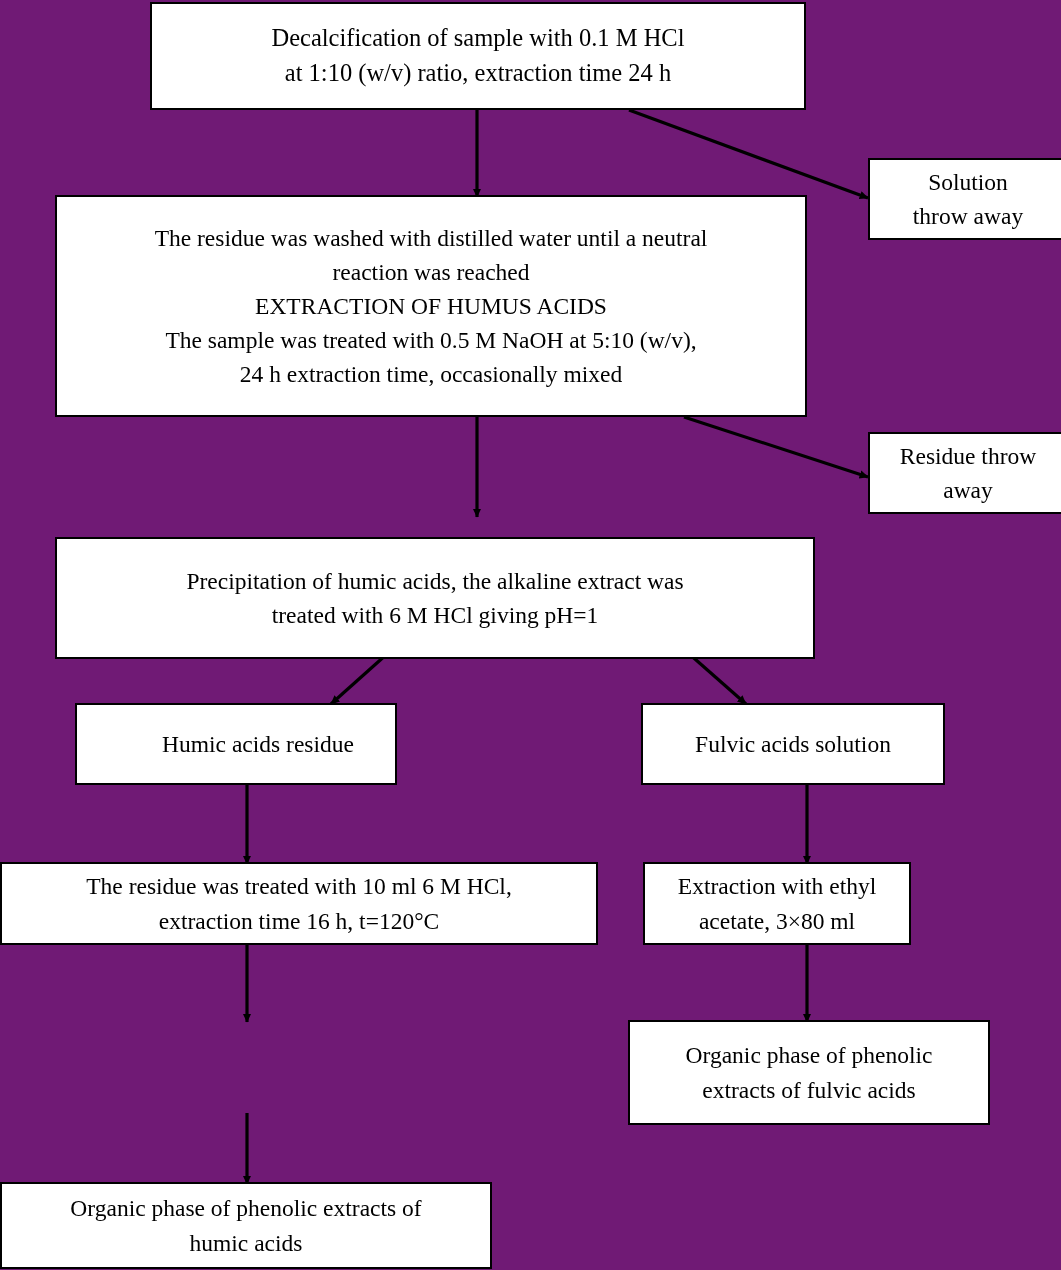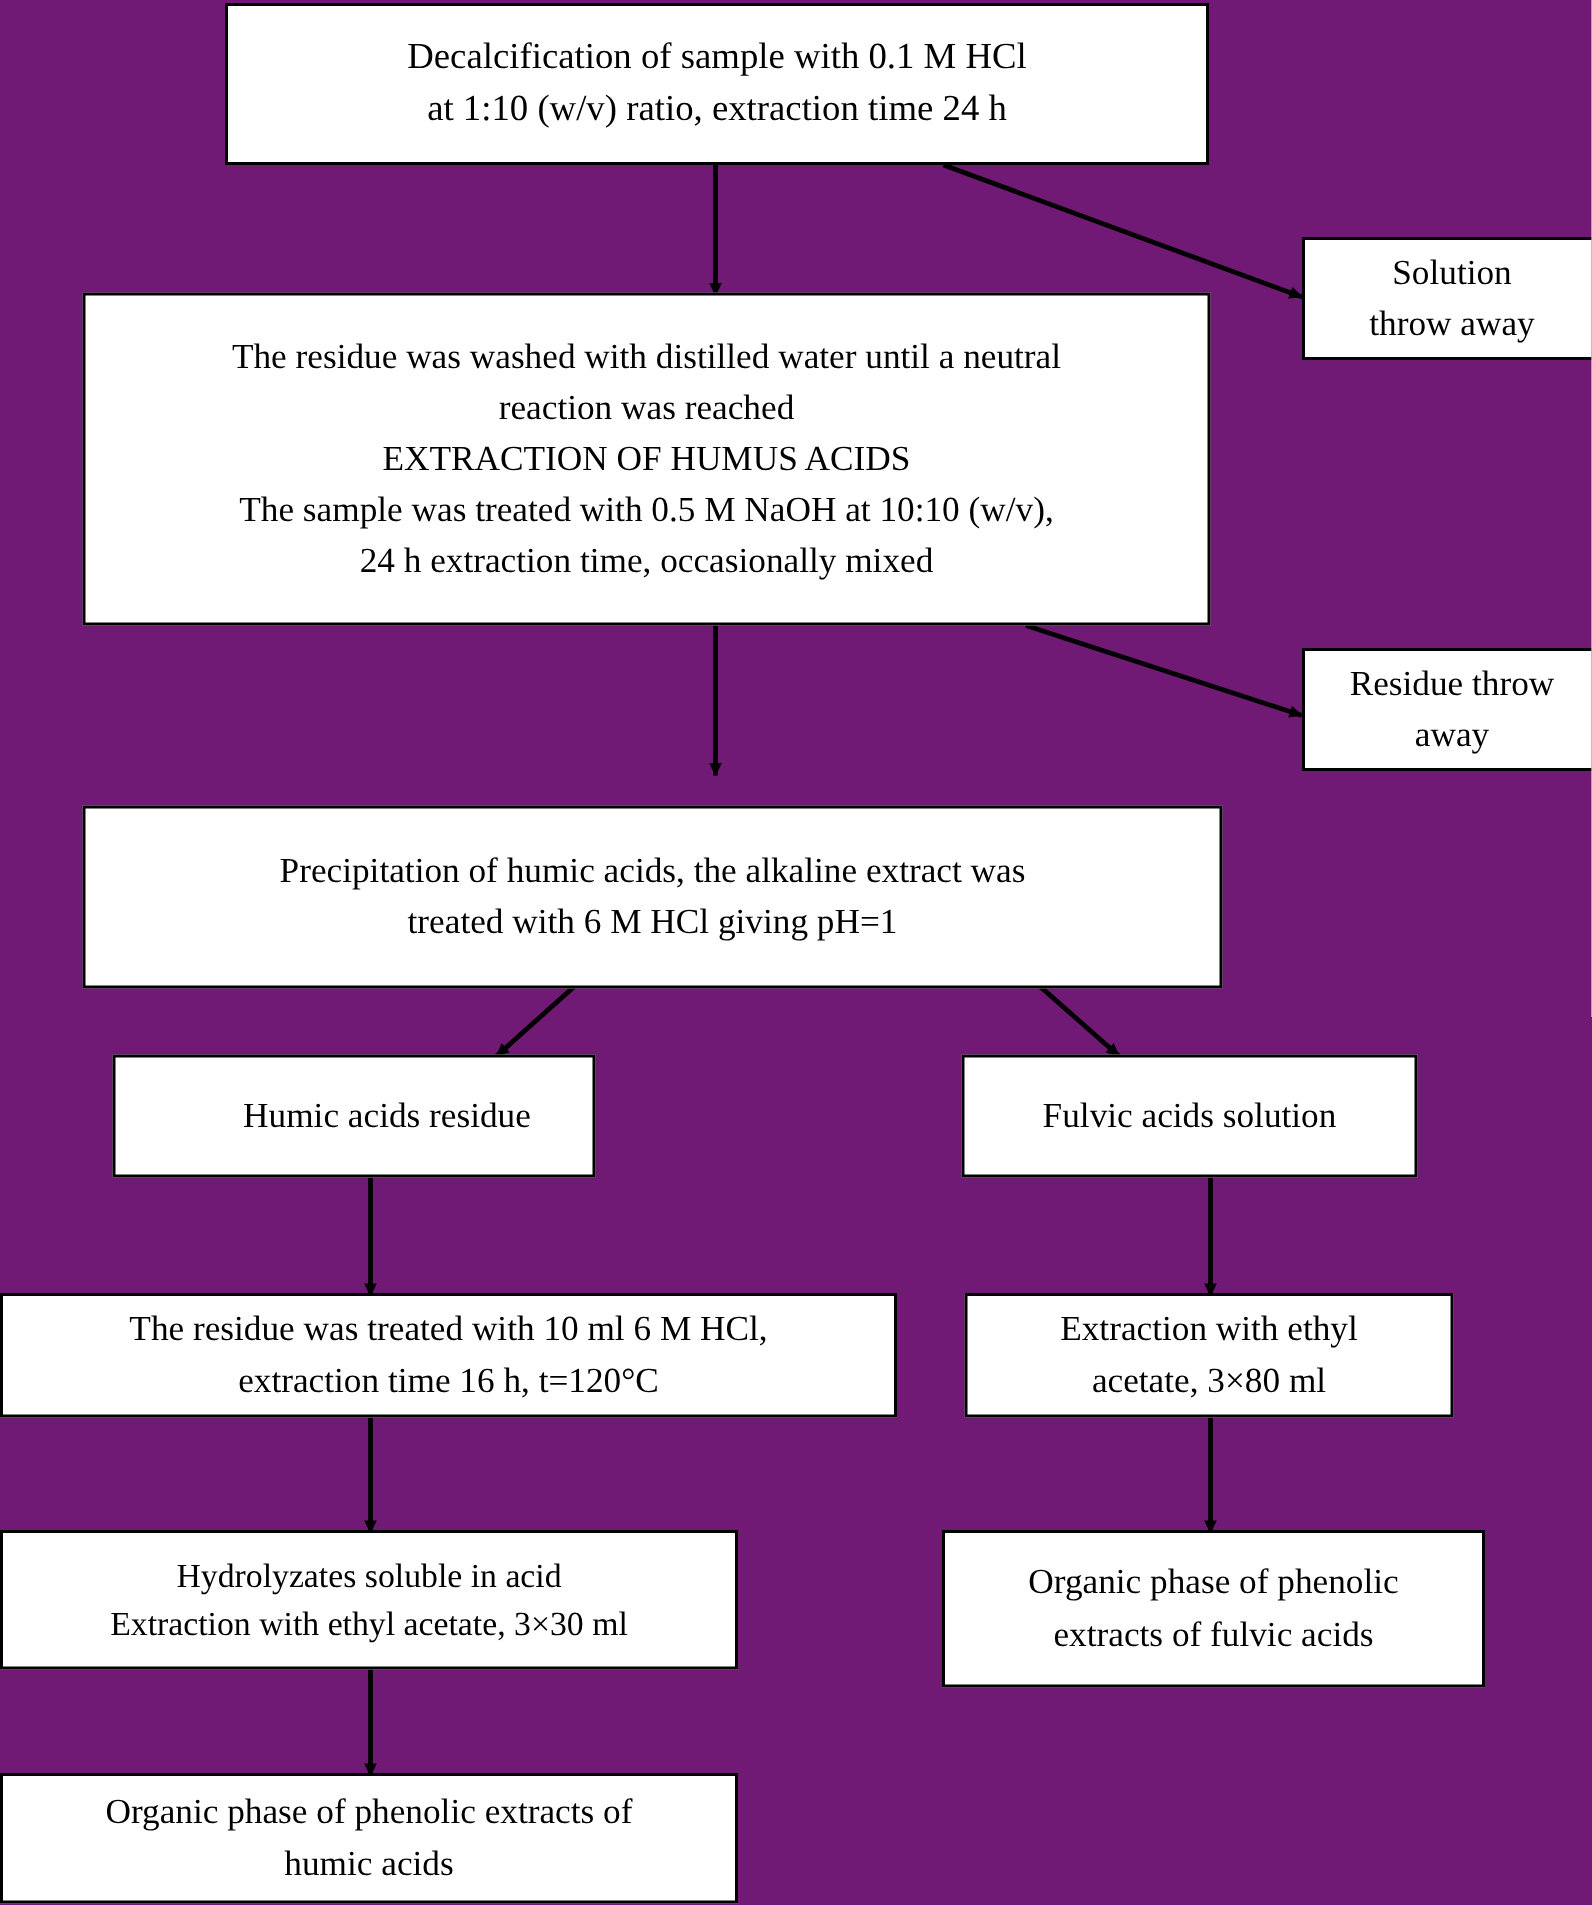--- a/index.html
+++ b/index.html
@@ -89,21 +89,21 @@
 
   <div class="node fs-23" style="left:868px; top:158px; width:200px; height:82px;">
     <span class="txt">Solution
 throw away</span>
   </div>
 
   <div class="node fs-23" style="left:55px; top:195px; width:752px; height:222px;">
     <span class="txt">The residue was washed with distilled water until a neutral
 reaction was reached
 EXTRACTION OF HUMUS ACIDS
-The sample was treated with 0.5 M NaOH at 10:10 (w/v),
+The sample was treated with 0.5 M NaOH at 5:10 (w/v),
 24 h extraction time, occasionally mixed</span>
   </div>
 
   <div class="node fs-23" style="left:868px; top:432px; width:200px; height:82px;">
     <span class="txt">Residue throw
 away</span>
   </div>
 
   <div class="node fs-23" style="left:55px; top:537px; width:760px; height:122px;">
     <span class="txt">Precipitation of humic acids, the alkaline extract was
@@ -116,29 +116,25 @@
 
   <div class="node fs-23" style="left:641px; top:703px; width:304px; height:82px;">
     <span class="txt">Fulvic acids solution</span>
   </div>
 
   <div class="node fs-23" style="left:0px; top:862px; width:598px; height:83px;">
     <span class="txt">The residue was treated with 10 ml 6 M HCl,
 extraction time 16 h, t=120°C</span>
   </div>
 
-  <div class="node fs-23" style="left:643px; top:862px; width:326px; height:83px;">
+  <div class="node fs-23" style="left:643px; top:862px; width:268px; height:83px;">
     <span class="txt">Extraction with ethyl
 acetate, 3×80 ml</span>
   </div>
 
-  <div class="node fs-22" style="left:0px; top:1020px; width:492px; height:93px;">
-    <span class="txt">Hydrolyzates soluble in acid
-Extraction with ethyl acetate, 3×30 ml</span>
-  </div>
 
   <div class="node fs-23" style="left:0px; top:1182px; width:492px; height:87px;">
     <span class="txt">Organic phase of phenolic extracts of
 humic acids</span>
   </div>
 
   <div class="node fs-23" style="left:628px; top:1020px; width:362px; height:105px;">
     <span class="txt">Organic phase of phenolic
 extracts of fulvic acids</span>
   </div>

